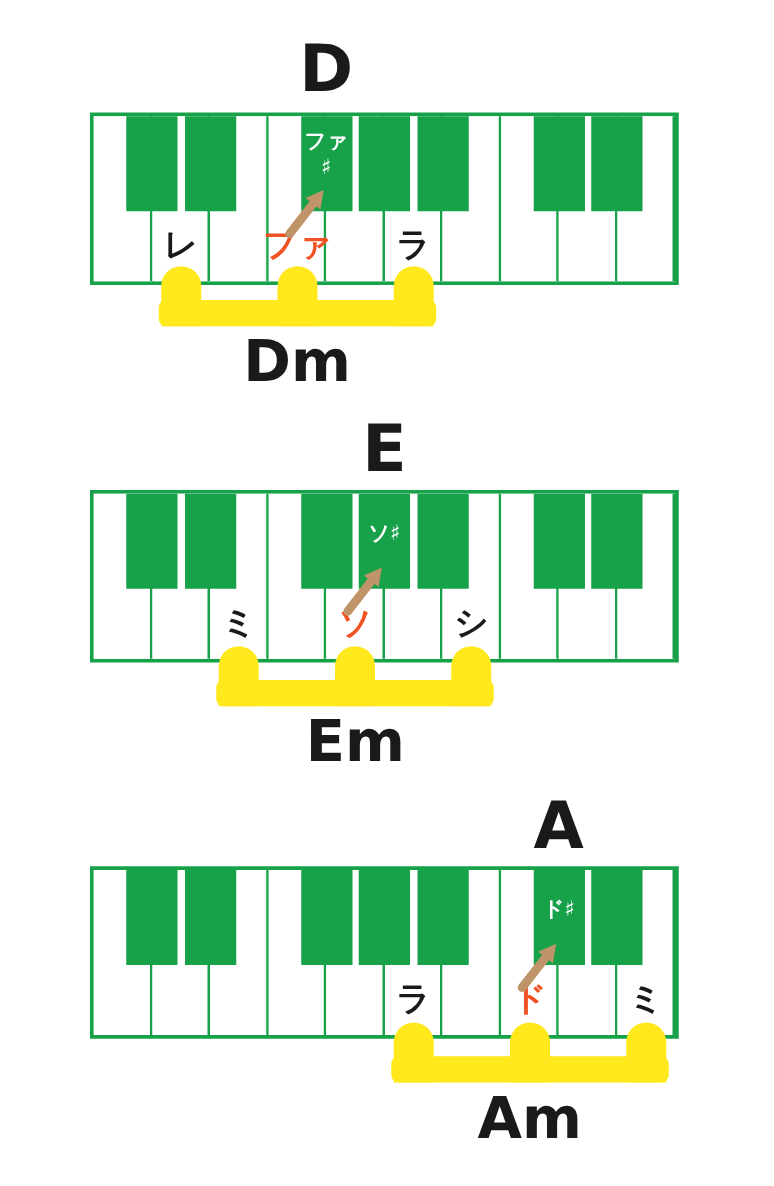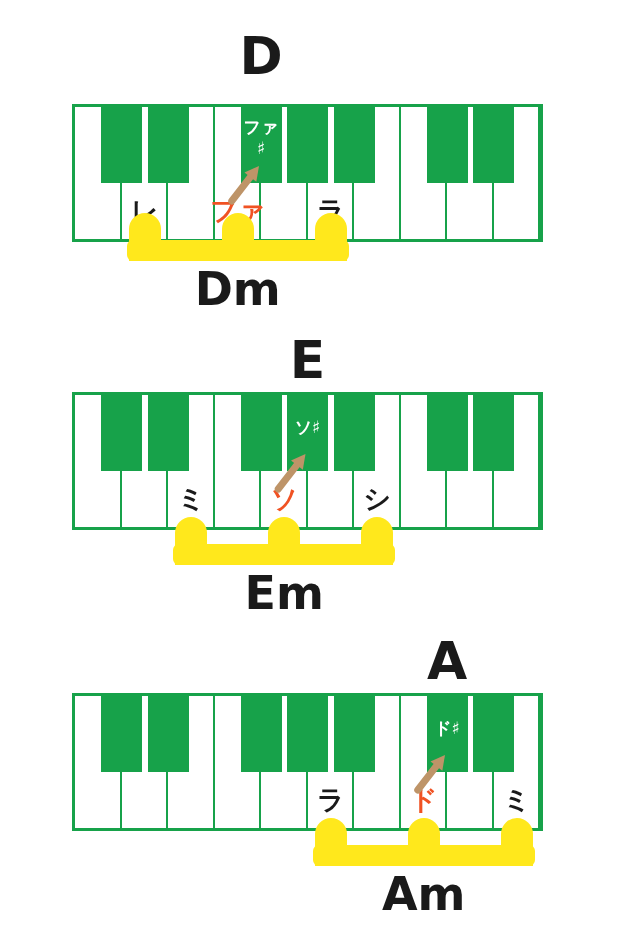--- a/index.html
+++ b/index.html
@@ -100,21 +100,21 @@
     white-space: nowrap;
     z-index: 11;
   }
 </style>
 </head>
 <body>
 
 <div id="canvas">
     <div class="diagram-group">
       <div class="chord-title" style="left: 261px; top: 30px;">D</div>
-      <div class="keyboard" style="left: 72px; top: 104px; position: absolute;">
+      <div class="keyboard" style="left: 72px; top: 90px; position: absolute;">
         <div class="white-key"></div>
         <div class="white-key"></div>
         <div class="white-key"></div>
         <div class="white-key"></div>
         <div class="white-key"></div>
         <div class="white-key"></div>
         <div class="white-key"></div>
         <div class="white-key"></div>
         <div class="white-key"></div>
         <div class="white-key"></div>

